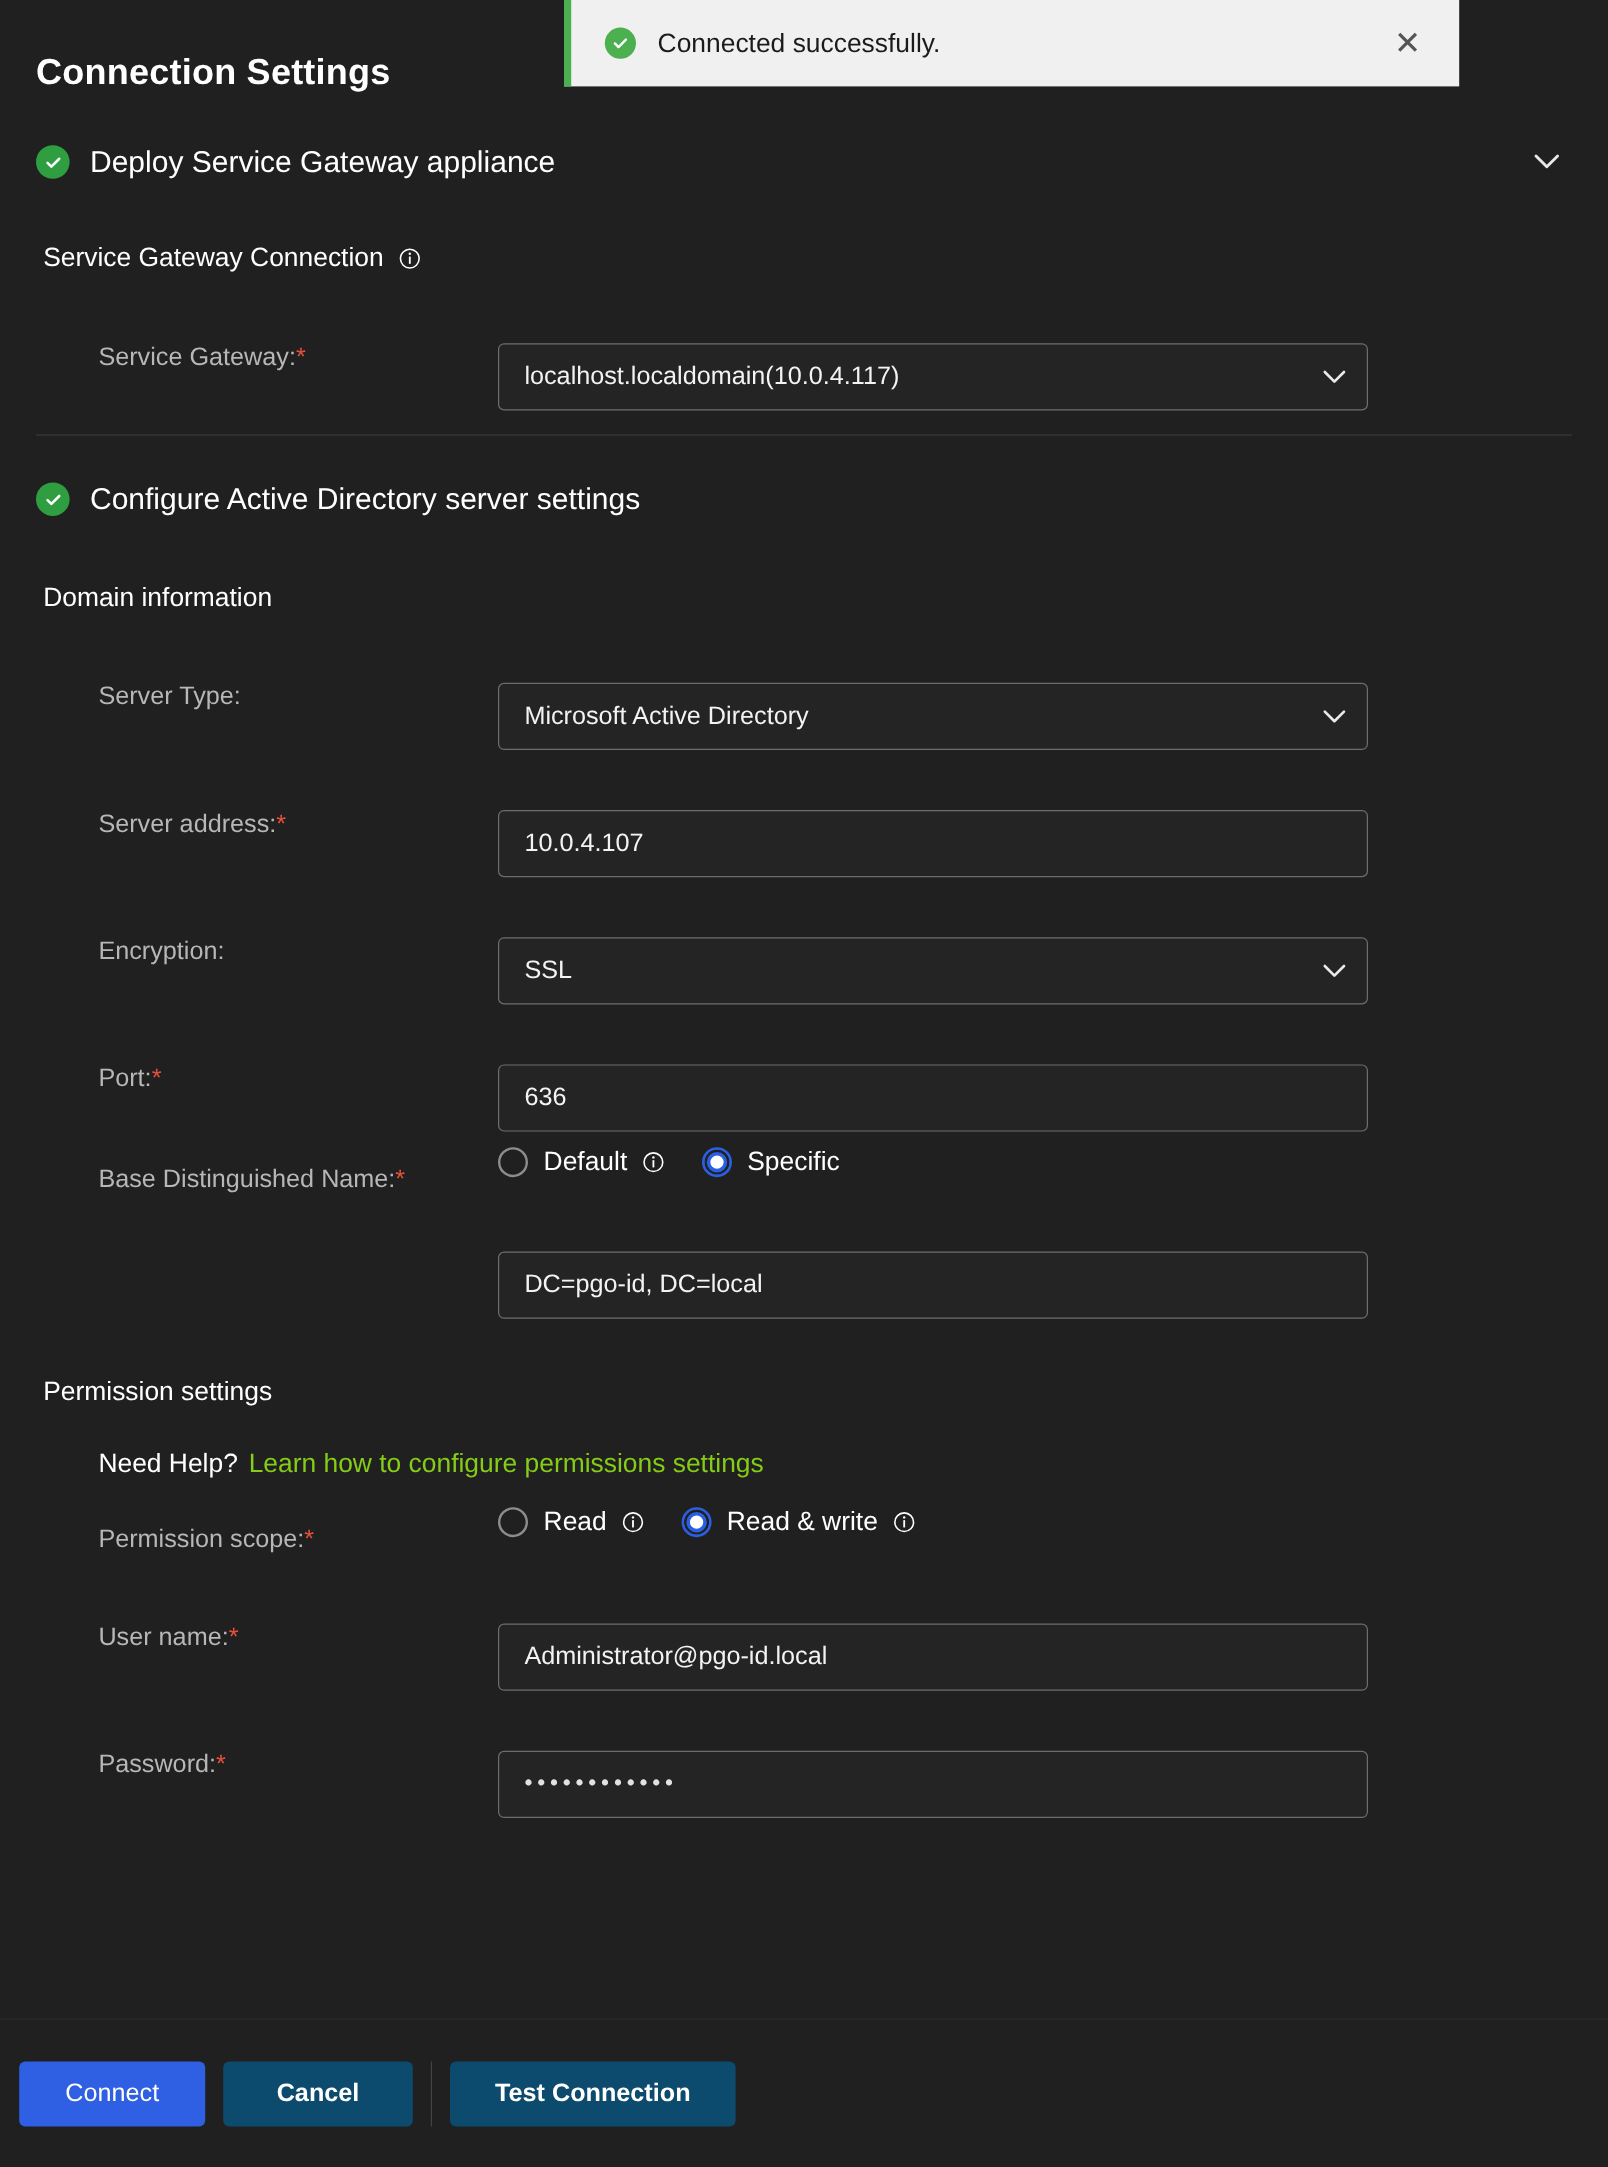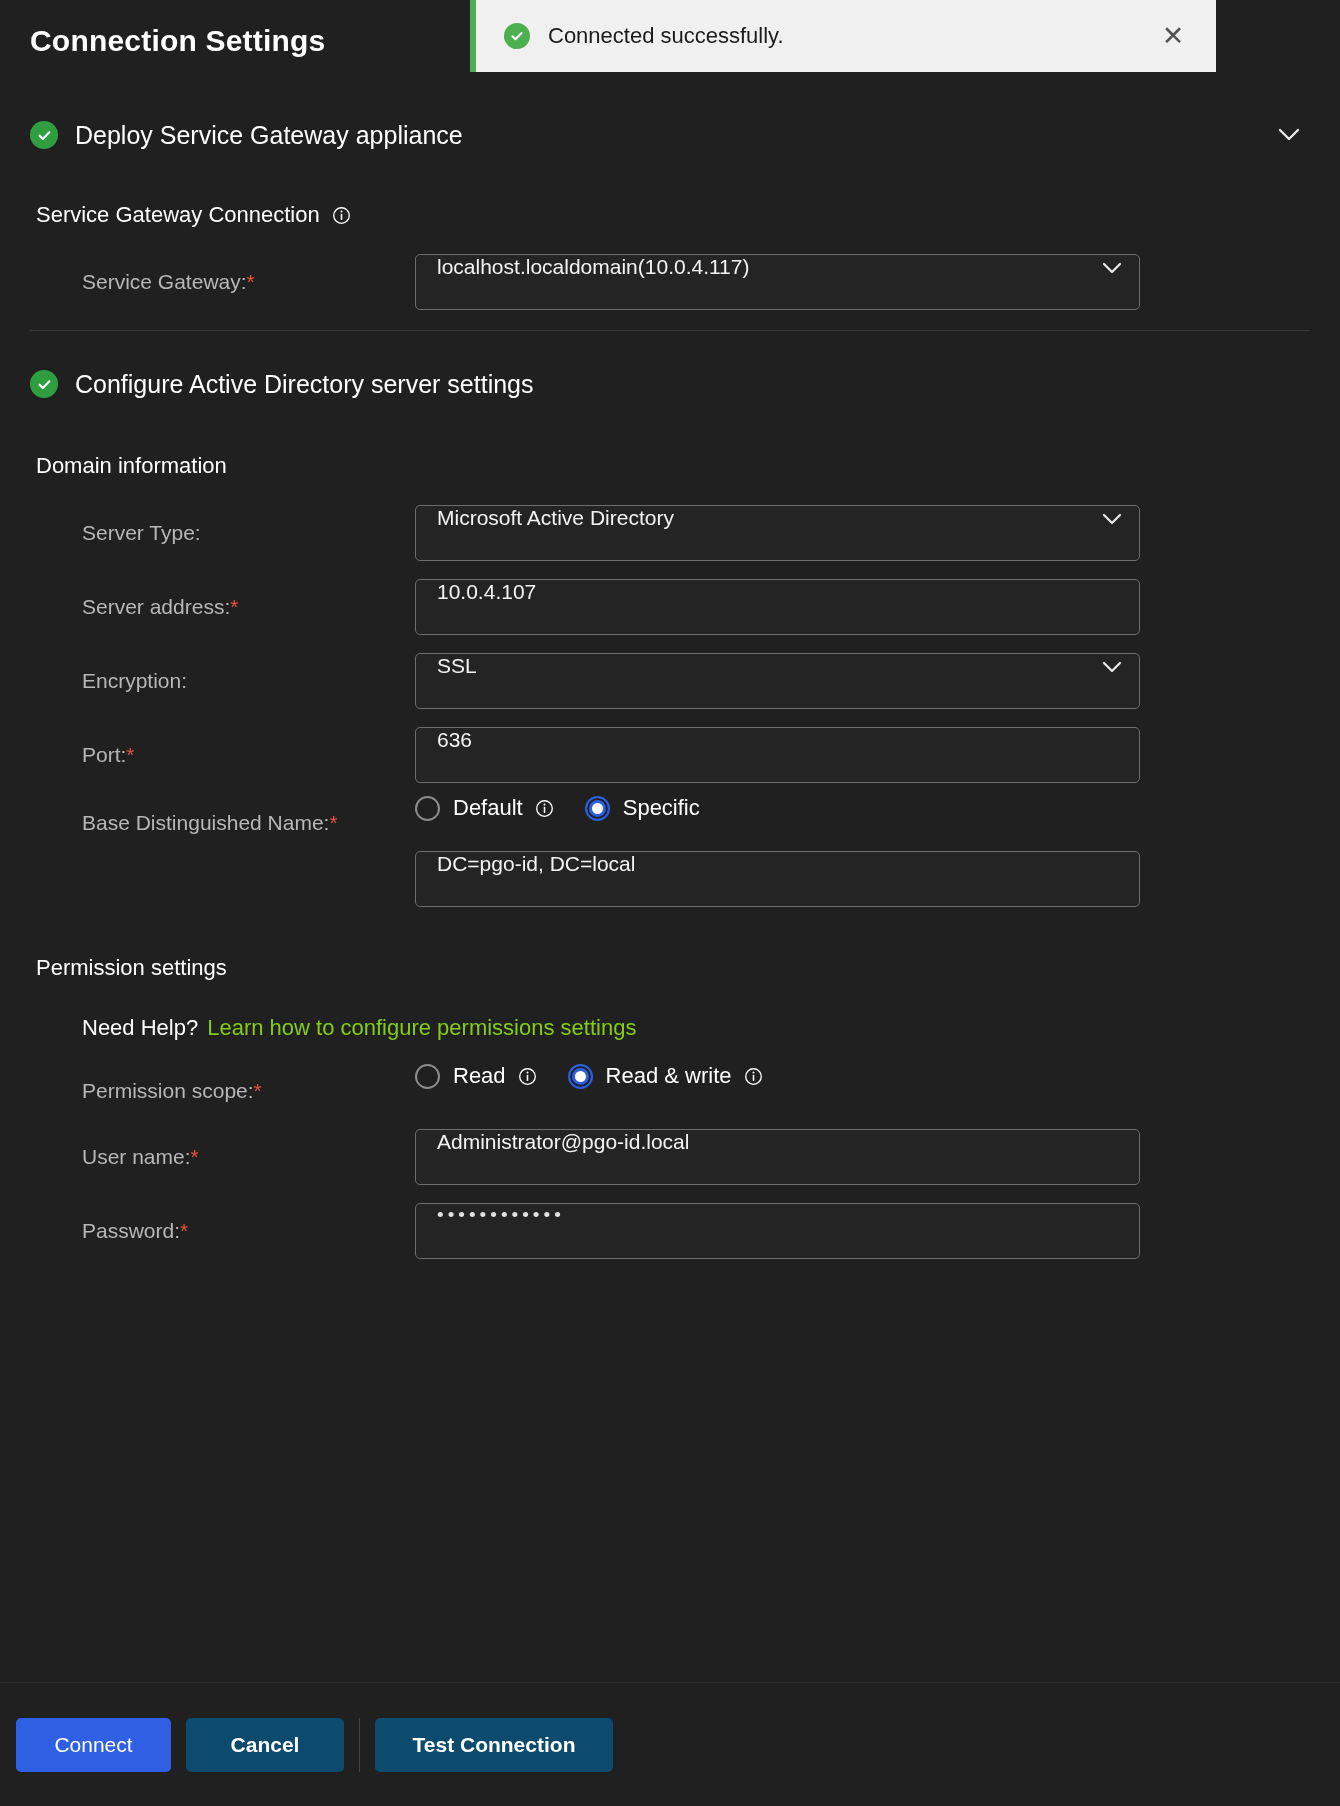--- a/index.html
+++ b/index.html
@@ -51,21 +51,21 @@
     font-size: 27px;
     line-height: 1;
     cursor: pointer;
     flex: 0 0 auto;
     font-family: "Liberation Sans", sans-serif;
   }
 
   
   .dlg-title {
     position: absolute;
-    left: 30px; top: 24px;
+    left: 30px; top: 44px;
     font-size: 30px;
     font-weight: bold;
     color: #fff;
     letter-spacing: .2px;
   }
 
   
   .content {
     position: absolute;
     left: 0; top: 104px;
@@ -137,24 +137,26 @@
   }
   .req { color: #e8503a; }
 
   .field {
     width: 725px;
     height: 56px;
     background: #242424;
     border: 1px solid #6d6d6d;
     border-radius: 5px;
     display: flex;
+    align-items: center;
     padding: 0 14px 0 21px;
     font-size: 21px;
     color: #f3f3f3;
     cursor: text;
+    margin-top: 32px;
   }
   .field.select { cursor: pointer; }
   .field-val { flex: 1 1 auto; white-space: nowrap; overflow: hidden; }
   .caret {
     width: 26px; height: 26px;
     display: flex; align-items: center; justify-content: center;
     flex: 0 0 auto;
     color: #eaeaea;
   }
 

